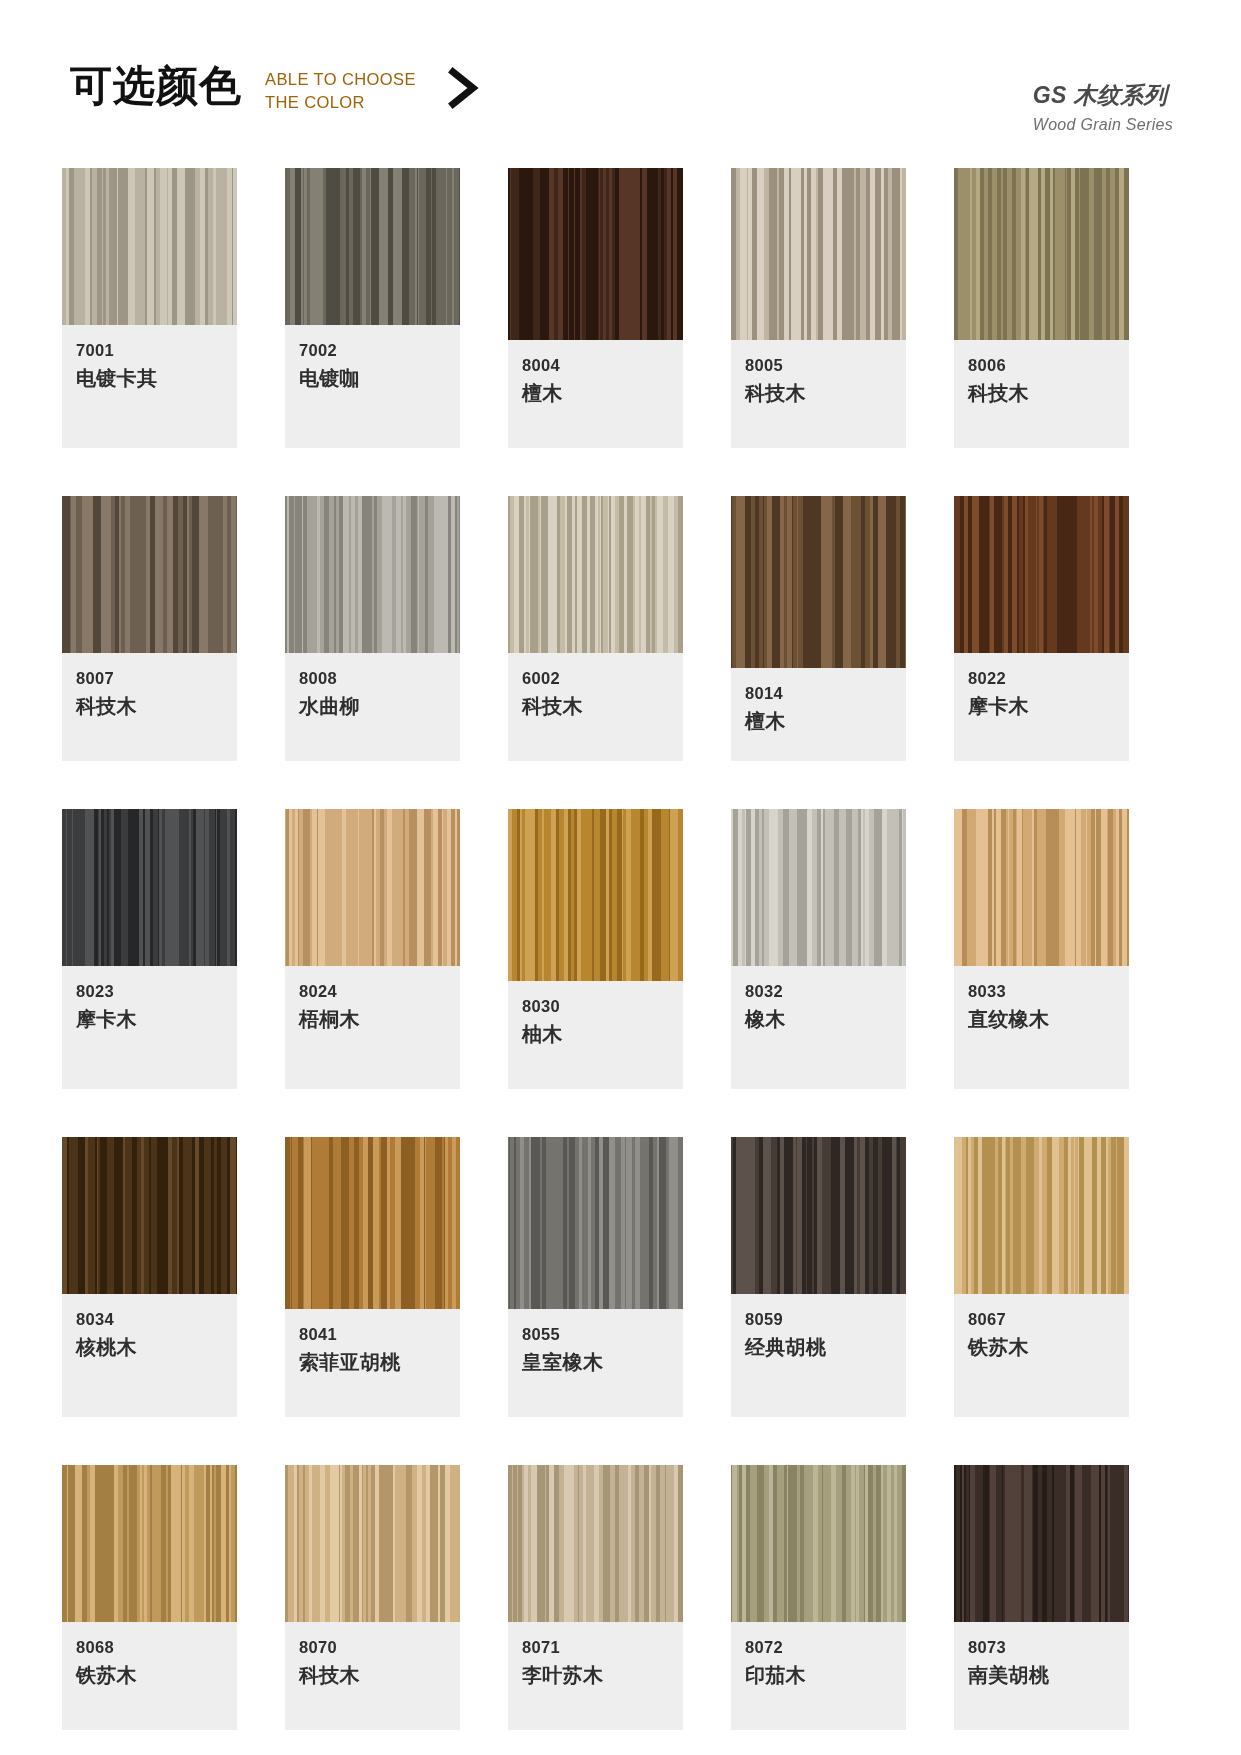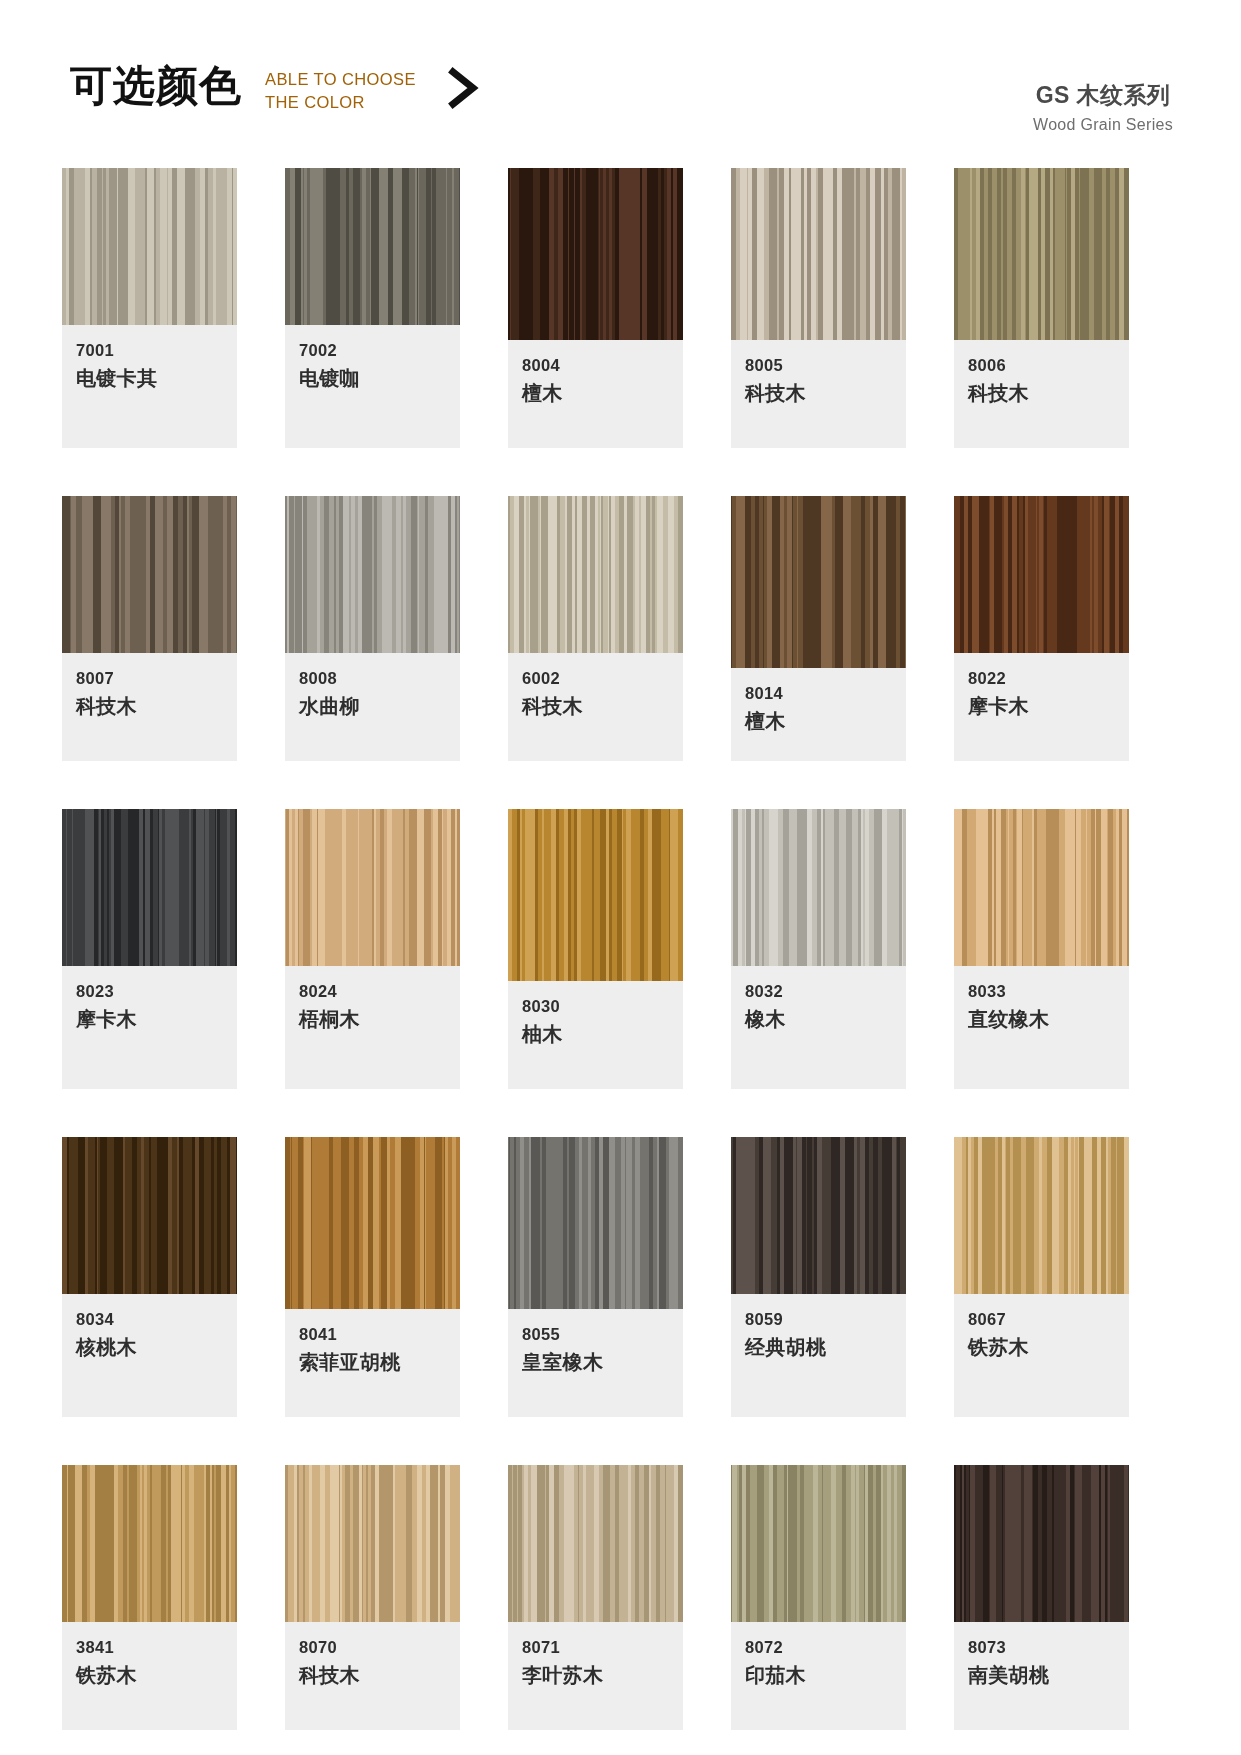--- a/index.html
+++ b/index.html
@@ -59,22 +59,23 @@
   .chevron {
     margin-left: 30px;
     margin-top: 4px;
     width: 34px;
     height: 44px;
     flex: none;
   }
 
   .header-right {
     margin-left: auto;
-    text-align: center;
+    text-align: left;
     padding-top: 18px;
+    font-style: italic;
   }
 
   .brand-line {
     font-size: 23px;
     font-weight: bold;
     color: #4a4a4a;
     letter-spacing: 0.4px;
     white-space: nowrap;
   }
 
@@ -349,21 +350,21 @@
         <div class="swatch-info">
           <div class="swatch-code">8067</div>
           <div class="swatch-name">铁苏木</div>
         </div>
       </div>
       <div class="swatch-card short ">
         <div class="swatch-chip">
           <div class="grain" style="background: linear-gradient(90deg, rgb(163, 127, 68) 0%, rgb(163, 127, 68) 2.67%, rgb(214, 179, 123) 2.67%, rgb(214, 179, 123) 3.6%, rgb(163, 127, 68) 3.6%, rgb(163, 127, 68) 6.64%, rgb(163, 127, 68) 6.64%, rgb(163, 127, 68) 7.33%, rgb(214, 179, 123) 7.33%, rgb(214, 179, 123) 9.2%, rgb(214, 179, 123) 9.2%, rgb(214, 179, 123) 11.58%, rgb(163, 127, 68) 11.58%, rgb(163, 127, 68) 14.15%, rgb(192, 154, 93) 14.15%, rgb(192, 154, 93) 16.05%, rgb(214, 179, 123) 16.05%, rgb(214, 179, 123) 18.91%, rgb(163, 127, 68) 18.91%, rgb(163, 127, 68) 21.84%, rgb(163, 127, 68) 21.84%, rgb(163, 127, 68) 24.92%, rgb(163, 127, 68) 24.92%, rgb(163, 127, 68) 27.32%, rgb(163, 127, 68) 27.32%, rgb(163, 127, 68) 29.61%, rgb(214, 179, 123) 29.61%, rgb(214, 179, 123) 31.85%, rgb(192, 154, 93) 31.85%, rgb(192, 154, 93) 33.48%, rgb(192, 154, 93) 33.48%, rgb(192, 154, 93) 35.12%, rgb(163, 127, 68) 35.12%, rgb(163, 127, 68) 37.31%, rgb(192, 154, 93) 37.31%, rgb(192, 154, 93) 38.3%, rgb(163, 127, 68) 38.3%, rgb(163, 127, 68) 39.09%, rgb(163, 127, 68) 39.09%, rgb(163, 127, 68) 40.64%, rgb(163, 127, 68) 40.64%, rgb(163, 127, 68) 42.91%, rgb(192, 154, 93) 42.91%, rgb(192, 154, 93) 44.82%, rgb(214, 179, 123) 44.82%, rgb(214, 179, 123) 45.45%, rgb(192, 154, 93) 45.45%, rgb(192, 154, 93) 46.72%, rgb(214, 179, 123) 46.72%, rgb(214, 179, 123) 48.78%, rgb(192, 154, 93) 48.78%, rgb(192, 154, 93) 49.48%, rgb(192, 154, 93) 49.48%, rgb(192, 154, 93) 50.33%, rgb(163, 127, 68) 50.33%, rgb(163, 127, 68) 51.62%, rgb(192, 154, 93) 51.62%, rgb(192, 154, 93) 54.02%, rgb(192, 154, 93) 54.02%, rgb(192, 154, 93) 56.6%, rgb(163, 127, 68) 56.6%, rgb(163, 127, 68) 59.67%, rgb(192, 154, 93) 59.67%, rgb(192, 154, 93) 60.83%, rgb(163, 127, 68) 60.83%, rgb(163, 127, 68) 62.48%, rgb(214, 179, 123) 62.48%, rgb(214, 179, 123) 63.66%, rgb(214, 179, 123) 63.66%, rgb(214, 179, 123) 64.82%, rgb(214, 179, 123) 64.82%, rgb(214, 179, 123) 65.67%, rgb(214, 179, 123) 65.67%, rgb(214, 179, 123) 67.76%, rgb(163, 127, 68) 67.76%, rgb(163, 127, 68) 68.66%, rgb(214, 179, 123) 68.66%, rgb(214, 179, 123) 70.42%, rgb(192, 154, 93) 70.42%, rgb(192, 154, 93) 72.4%, rgb(214, 179, 123) 72.4%, rgb(214, 179, 123) 75.46%, rgb(192, 154, 93) 75.46%, rgb(192, 154, 93) 77.84%, rgb(192, 154, 93) 77.84%, rgb(192, 154, 93) 79.81%, rgb(192, 154, 93) 79.81%, rgb(192, 154, 93) 80.98%, rgb(214, 179, 123) 80.98%, rgb(214, 179, 123) 82.26%, rgb(163, 127, 68) 82.26%, rgb(163, 127, 68) 84.45%, rgb(214, 179, 123) 84.45%, rgb(214, 179, 123) 85.93%, rgb(163, 127, 68) 85.93%, rgb(163, 127, 68) 87.13%, rgb(192, 154, 93) 87.13%, rgb(192, 154, 93) 88.09%, rgb(163, 127, 68) 88.09%, rgb(163, 127, 68) 91.06%, rgb(214, 179, 123) 91.06%, rgb(214, 179, 123) 93.77%, rgb(163, 127, 68) 93.77%, rgb(163, 127, 68) 95.33%, rgb(214, 179, 123) 95.33%, rgb(214, 179, 123) 96.69%, rgb(192, 154, 93) 96.69%, rgb(192, 154, 93) 97.67%, rgb(192, 154, 93) 97.67%, rgb(192, 154, 93) 98.63%, rgb(163, 127, 68) 98.63%, rgb(163, 127, 68) 100%), linear-gradient(rgba(255, 255, 255, 0.07), rgba(0, 0, 0, 0.1)) rgb(192, 154, 93); background-blend-mode: normal, overlay;"></div>
         </div>
         <div class="swatch-info">
-          <div class="swatch-code">3841</div>
+          <div class="swatch-code">8068</div>
           <div class="swatch-name">铁苏木</div>
         </div>
       </div>
       <div class="swatch-card short card-h-a">
         <div class="swatch-chip">
           <div class="grain" style="background: linear-gradient(90deg, rgb(179, 150, 106) 0%, rgb(179, 150, 106) 1.59%, rgb(207, 177, 132) 1.59%, rgb(207, 177, 132) 4.21%, rgb(207, 177, 132) 4.21%, rgb(207, 177, 132) 4.92%, rgb(226, 202, 165) 4.92%, rgb(226, 202, 165) 6.81%, rgb(179, 150, 106) 6.81%, rgb(179, 150, 106) 8.24%, rgb(207, 177, 132) 8.24%, rgb(207, 177, 132) 10.53%, rgb(179, 150, 106) 10.53%, rgb(179, 150, 106) 11.53%, rgb(207, 177, 132) 11.53%, rgb(207, 177, 132) 12.71%, rgb(207, 177, 132) 12.71%, rgb(207, 177, 132) 13.96%, rgb(226, 202, 165) 13.96%, rgb(226, 202, 165) 15.28%, rgb(207, 177, 132) 15.28%, rgb(207, 177, 132) 17.48%, rgb(207, 177, 132) 17.48%, rgb(207, 177, 132) 20.08%, rgb(226, 202, 165) 20.08%, rgb(226, 202, 165) 22.98%, rgb(207, 177, 132) 22.98%, rgb(207, 177, 132) 25.04%, rgb(207, 177, 132) 25.04%, rgb(207, 177, 132) 25.64%, rgb(226, 202, 165) 25.64%, rgb(226, 202, 165) 28.37%, rgb(226, 202, 165) 28.37%, rgb(226, 202, 165) 31.05%, rgb(179, 150, 106) 31.05%, rgb(179, 150, 106) 31.71%, rgb(226, 202, 165) 31.71%, rgb(226, 202, 165) 32.74%, rgb(207, 177, 132) 32.74%, rgb(207, 177, 132) 33.29%, rgb(207, 177, 132) 33.29%, rgb(207, 177, 132) 34.23%, rgb(179, 150, 106) 34.23%, rgb(179, 150, 106) 37.02%, rgb(207, 177, 132) 37.02%, rgb(207, 177, 132) 37.56%, rgb(207, 177, 132) 37.56%, rgb(207, 177, 132) 38.67%, rgb(179, 150, 106) 38.67%, rgb(179, 150, 106) 40.76%, rgb(179, 150, 106) 40.76%, rgb(179, 150, 106) 42.07%, rgb(226, 202, 165) 42.07%, rgb(226, 202, 165) 44.15%, rgb(179, 150, 106) 44.15%, rgb(179, 150, 106) 44.78%, rgb(207, 177, 132) 44.78%, rgb(207, 177, 132) 46.27%, rgb(179, 150, 106) 46.27%, rgb(179, 150, 106) 47.69%, rgb(207, 177, 132) 47.69%, rgb(207, 177, 132) 49.01%, rgb(179, 150, 106) 49.01%, rgb(179, 150, 106) 51.6%, rgb(226, 202, 165) 51.6%, rgb(226, 202, 165) 53.91%, rgb(179, 150, 106) 53.91%, rgb(179, 150, 106) 55.01%, rgb(179, 150, 106) 55.01%, rgb(179, 150, 106) 56.28%, rgb(179, 150, 106) 56.28%, rgb(179, 150, 106) 58.92%, rgb(179, 150, 106) 58.92%, rgb(179, 150, 106) 61.59%, rgb(226, 202, 165) 61.59%, rgb(226, 202, 165) 62.65%, rgb(207, 177, 132) 62.65%, rgb(207, 177, 132) 64.78%, rgb(207, 177, 132) 64.78%, rgb(207, 177, 132) 67.02%, rgb(207, 177, 132) 67.02%, rgb(207, 177, 132) 68.86%, rgb(179, 150, 106) 68.86%, rgb(179, 150, 106) 70.68%, rgb(179, 150, 106) 70.68%, rgb(179, 150, 106) 72.68%, rgb(207, 177, 132) 72.68%, rgb(207, 177, 132) 75.57%, rgb(226, 202, 165) 75.57%, rgb(226, 202, 165) 78.19%, rgb(207, 177, 132) 78.19%, rgb(207, 177, 132) 80.75%, rgb(226, 202, 165) 80.75%, rgb(226, 202, 165) 82.73%, rgb(179, 150, 106) 82.73%, rgb(179, 150, 106) 85.37%, rgb(179, 150, 106) 85.37%, rgb(179, 150, 106) 87.5%, rgb(226, 202, 165) 87.5%, rgb(226, 202, 165) 88.84%, rgb(179, 150, 106) 88.84%, rgb(179, 150, 106) 91.36%, rgb(226, 202, 165) 91.36%, rgb(226, 202, 165) 94.31%, rgb(207, 177, 132) 94.31%, rgb(207, 177, 132) 95.67%, rgb(207, 177, 132) 95.67%, rgb(207, 177, 132) 98.59%, rgb(207, 177, 132) 98.59%, rgb(207, 177, 132) 100%), linear-gradient(rgba(255, 255, 255, 0.07), rgba(0, 0, 0, 0.1)) rgb(207, 177, 132); background-blend-mode: normal, overlay;"></div>
         </div>
         <div class="swatch-info">
           <div class="swatch-code">8070</div>
           <div class="swatch-name">科技木</div>

